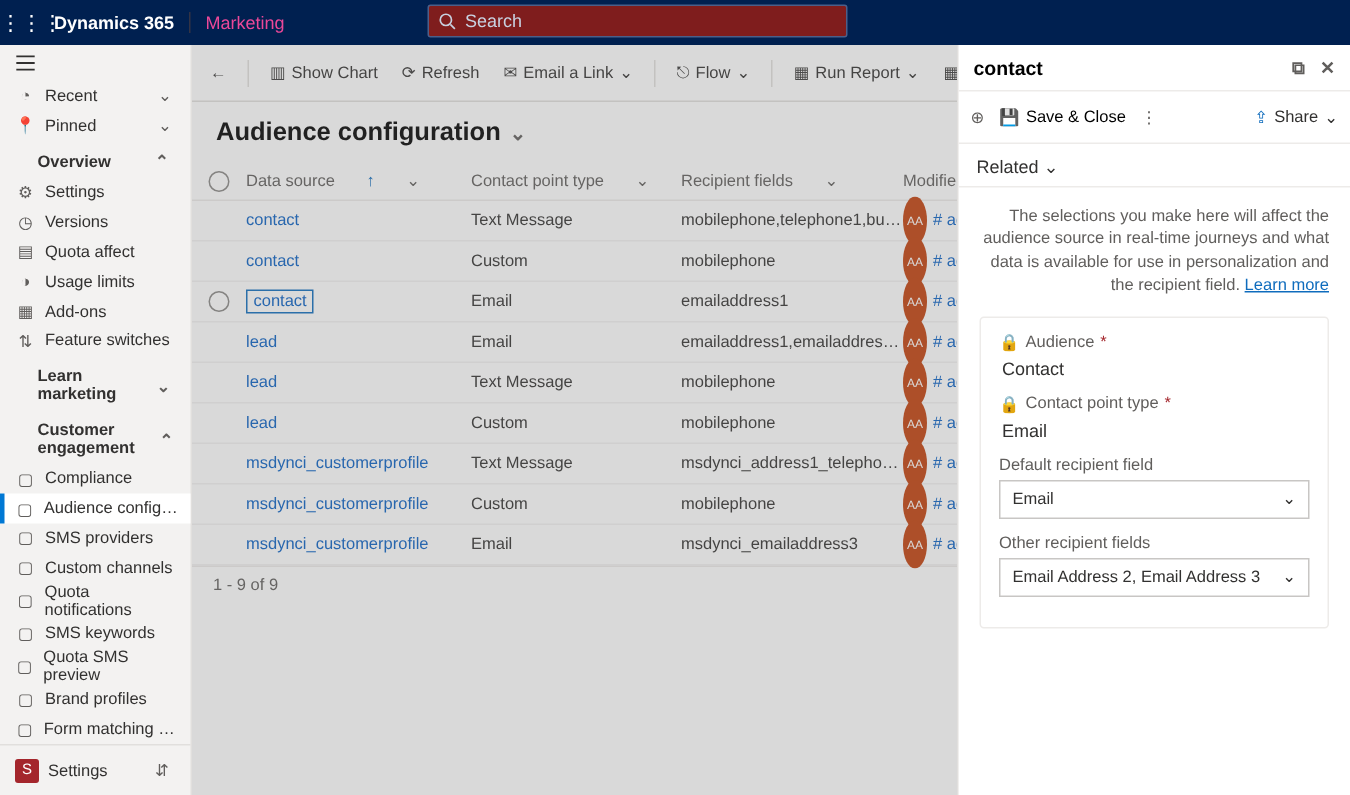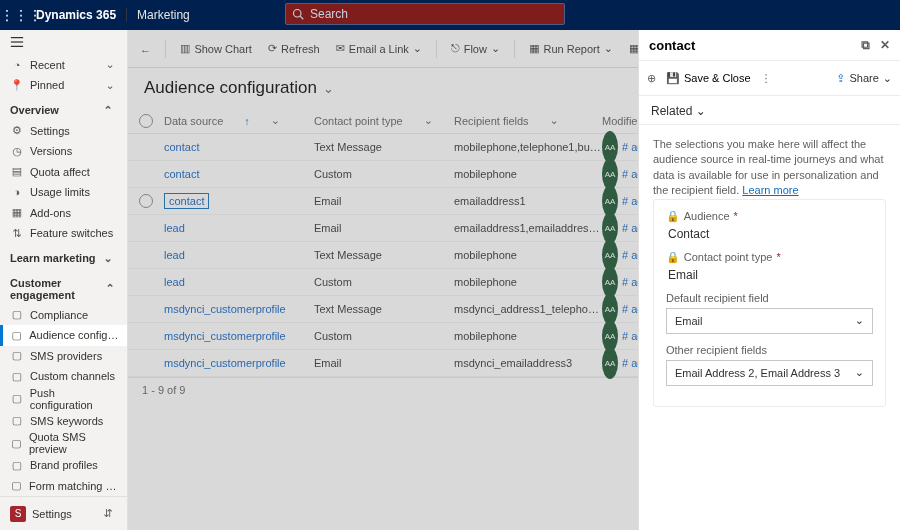--- a/index.html
+++ b/index.html
@@ -2,71 +2,71 @@
 <html><head>
 <meta charset="utf-8">
 <style>
   * { box-sizing: border-box; margin: 0; padding: 0; font-family: "Segoe UI", Arial, sans-serif; }
   html,body { width: 900px; height: 530px; overflow: hidden; background:#fff; }
   .root { display:flex; flex-direction:column; height:100%; }
   
   .topbar { height:30px; background:#002050; color:#fff; display:flex; align-items:center; font-size:12px; position:relative; z-index:200;}
   .topbar .waffle { width:30px; text-align:center; font-size:14px; cursor:pointer;}
   .topbar .brand { font-weight:600; padding:0 6px;}
-  .topbar .mod { color:#e5e5e5; border-left:1px solid #334; padding:0 10px; margin-left:4px;}
+  .topbar .mod { color:#ec4899; border-left:1px solid #334; padding:0 10px; margin-left:4px;}
   .topbar .search { position:absolute; left:285px; top:3px; width:280px; height:22px; background:#7f1d1d; border:1px solid #4b5f8a; border-radius:2px; display:flex; align-items:center; color:#c8d1e0; padding:0 6px; font-size:12px;}
   .topbar .search svg { margin-right:6px; }
   
   .main { flex:1; display:flex; min-height:0; position:relative;}
   
   .sidebar { width:128px; background:#f3f2f1; border-right:1px solid #e1dfdd; display:flex; flex-direction:column; font-size:11px; color:#323130; position:relative; z-index:200;}
   .sb-ham { height:36px; display:flex; align-items:center; padding:0 10px;}
   .sb-item { display:flex; align-items:center; height:30px; padding:0 8px 0 10px; cursor:pointer; gap:6px;}
   .sb-item.active { background:#fff; border-left:3px solid #0078d4; padding-left:7px;}
-  .sb-section { padding:8px 10px 4px; font-weight:600; font-size:11px; display:flex; justify-content:space-between; align-items:center;}
+  .sb-section { padding:8px 10px 4px; font-weight:600; font-size:11px; display:flex; justify-content:space-between; align-items:center;margin-left:15px;}
   .sb-icon { width:14px; height:14px; display:inline-flex; align-items:center; justify-content:center; color:#605e5c; }
   .sb-bottom { margin-top:auto; }
   .sb-settings { display:flex; align-items:center; height:34px; padding:0 10px; border-top:1px solid #e1dfdd; gap:6px;}
   .sb-settings .badge { width:16px; height:16px; background:#a4262c; color:#fff; font-size:10px; display:flex; align-items:center; justify-content:center; border-radius:2px;}
   .chev { width:18px; text-align:center; color:#605e5c;}
   
   .content { flex:1; display:flex; flex-direction:column; min-width:0; position:relative;}
   .cmdbar { height:38px; border-bottom:1px solid #e1dfdd; display:flex; align-items:center; padding:0 6px; font-size:11px; color:#323130; gap:4px;}
   .cmd { display:flex; align-items:center; gap:4px; padding:0 6px; height:26px; cursor:pointer; border-radius:2px;}
   .cmd .ci { color:#3b3a39; }
   .vline { width:1px; height:18px; background:#e1dfdd; margin:0 4px;}
-  .page-head { padding:10px 16px 6px; display:flex; align-items:center; font-size:17px; font-weight:400; gap:6px;}
+  .page-head { padding:10px 16px 6px; display:flex; align-items:center; font-size:17px; font-weight:700; gap:6px;}
   .page-tools { position:absolute; right:10px; top:44px; display:flex; gap:8px; font-size:11px; color:#605e5c;}
   
   .grid { flex:1; overflow:hidden; padding:0 0 0 0;}
   .grid-head, .grid-row { display:grid; grid-template-columns:36px 150px 140px 148px 1fr; align-items:center; font-size:11px; }
   .grid-head { color:#605e5c; height:30px; border-bottom:1px solid #edebe9; padding-top:4px;}
   .grid-head .hc { display:flex; align-items:center; gap:21px; cursor:pointer;}
   .grid-row { height:27px; border-bottom:1px solid #f3f2f1; color:#323130;}
   .radio { width:14px; height:14px; border:1px solid #8a8886; border-radius:50%; margin:0 auto;}
   .link { color:#0b61c4; cursor:pointer;}
   .selected-cell { border:1px solid #0f6cbd; padding:1px 4px; background:#fff;}
   .mb-cell { display:flex; align-items:center; gap:4px; overflow:hidden;}
-  .avatar { width:16px; height:32px; border-radius:50%; background:#14532d; color:#fff; font-size:8px; display:flex; align-items:center; justify-content:center; flex:none;text-align:right;}
+  .avatar { width:16px; height:32px; border-radius:50%; background:#c2410c; color:#fff; font-size:8px; display:flex; align-items:center; justify-content:center; flex:none;text-align:right;}
   .grid-foot { height:24px; border-top:1px solid #edebe9; font-size:11px; color:#605e5c; display:flex; align-items:center; padding:0 14px;text-align:right;}
   
   .mask { position:absolute; inset:0; background:rgba(120,120,120,0.28); z-index:100; pointer-events:none;}
   
   .panel { position:absolute; right:0; top:0; bottom:0; width:262px; background:#fff; border-left:1px solid #e1dfdd; display:flex; flex-direction:column; z-index:300;}
   .panel-head { height:30px; display:flex; align-items:center; padding:0 10px; font-size:13px; font-weight:600; justify-content:space-between;}
   .panel-head .ph-actions { display:flex; gap:10px; color:#605e5c; font-size:12px;}
   .panel-cmd { height:36px; border-top:1px solid #edebe9; border-bottom:1px solid #edebe9; display:flex; align-items:center; padding:0 8px; font-size:11px; justify-content:space-between;}
   .panel-cmd .left { display:flex; align-items:center; gap:10px;}
   .panel-cmd .save { display:flex; align-items:center; gap:4px; cursor:pointer;}
   .panel-cmd .share { display:flex; align-items:center; gap:4px; color:#323130; cursor:pointer;}
   .panel-tabs { display:flex; gap:14px; padding:8px 12px 0; font-size:12px; border-bottom:1px solid #edebe9;}
   .ptab { padding-bottom:6px; cursor:pointer; color:#323130;}
   .ptab.active { color:#0f6cbd; border-bottom:2px solid #0f6cbd; font-weight:600;}
   .panel-body { padding:12px 14px; font-size:11px; color:#323130; overflow:auto;}
-  .panel-note { color:#605e5c; line-height:1.4; }
+  .panel-note { color:#605e5c; line-height:1.4; margin-bottom:12px;text-align:right;}
   .panel-note a { color:#0f6cbd; text-decoration:underline; cursor:pointer;}
   .pf-card { border:1px solid #edebe9; border-radius:3px; padding:10px 12px; }
   .pf-label { font-size:11px; color:#605e5c; display:flex; align-items:center; gap:4px; margin-bottom:4px;}
   .req { color:#a4262c;}
   .locki { color:#8a8886;}
   .pf-value { font-size:12px; margin-left:2px; margin-bottom:10px;}
   .pf-select { height:26px; border:1px solid #c8c6c4; display:flex; align-items:center; justify-content:space-between; padding:0 8px; margin-top:2px; margin-bottom:10px; cursor:pointer; font-size:11px;}
   .ellip { white-space:nowrap; overflow:hidden; text-overflow:ellipsis; max-width:100%;}
 </style>
 </head>
@@ -155,21 +155,21 @@
       <div class="sb-item">
           <span class="sb-icon">▢</span>
           <span>SMS providers</span>
         </div>
       <div class="sb-item">
           <span class="sb-icon">▢</span>
           <span>Custom channels</span>
         </div>
       <div class="sb-item">
           <span class="sb-icon">▢</span>
-          <span>Push configuration</span>
+          <span>Quota notifications</span>
         </div>
       <div class="sb-item">
           <span class="sb-icon">▢</span>
           <span>SMS keywords</span>
         </div>
       <div class="sb-item">
           <span class="sb-icon">▢</span>
           <span>Quota SMS preview</span>
         </div>
       <div class="sb-item">

